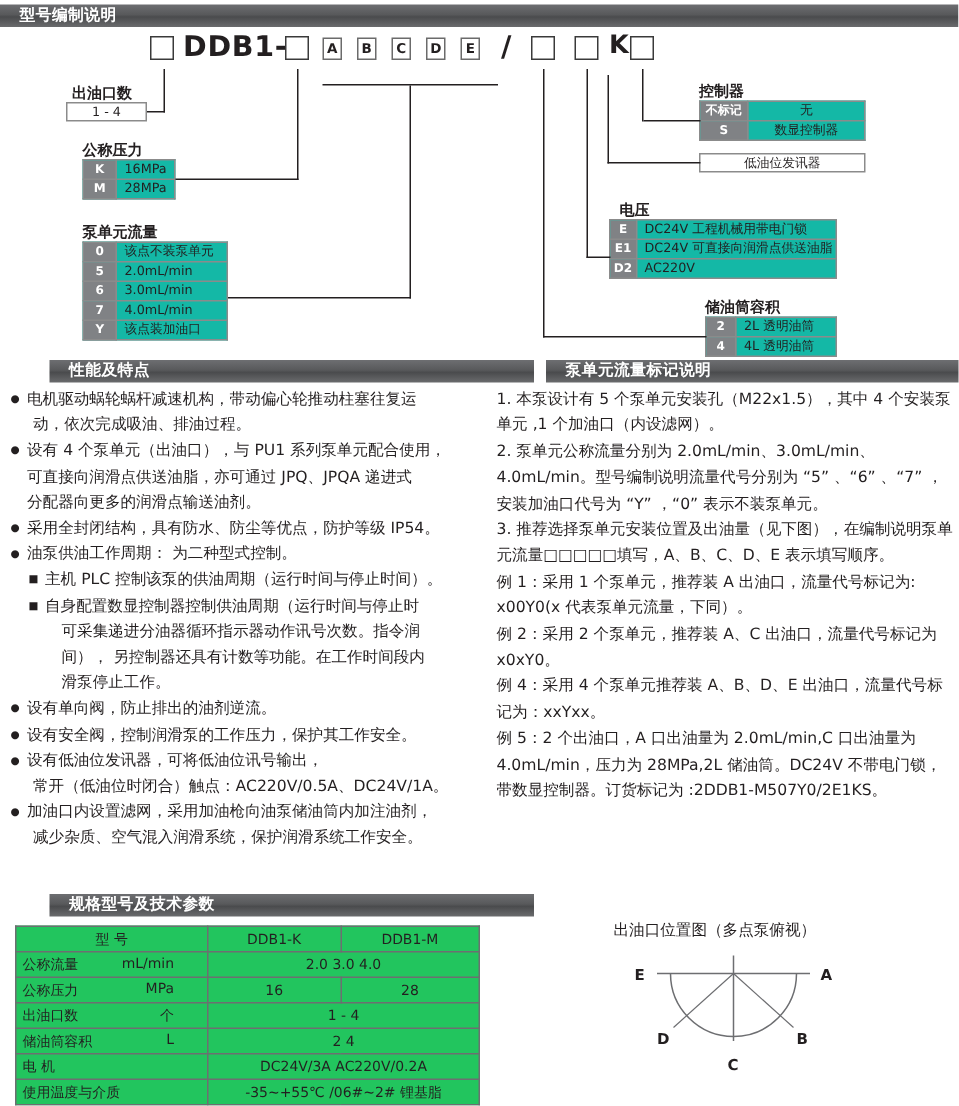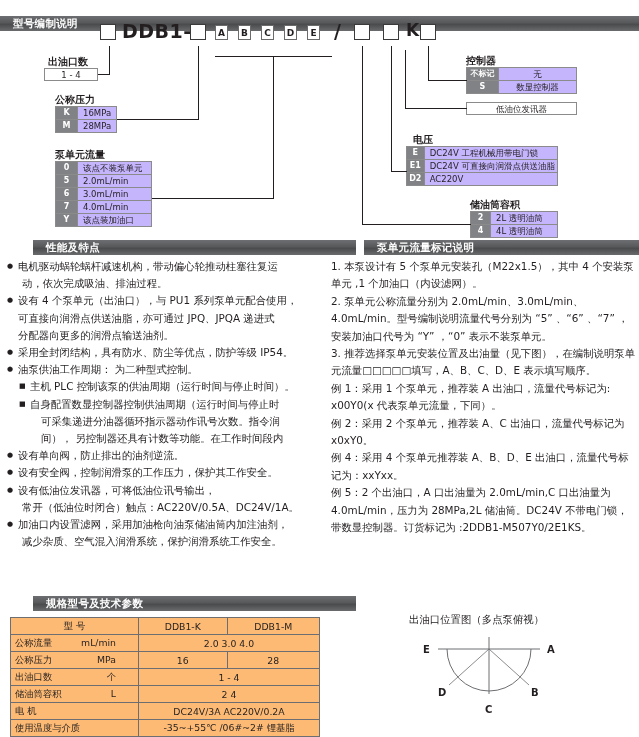--- a/index.html
+++ b/index.html
@@ -73,21 +73,21 @@
     position: absolute;
     font-size: 10px;
     font-weight: bold;
     color: #231f20;
     white-space: nowrap;
   }
   table.mini {
     position: absolute;
     border-collapse: collapse;
     font-size: 8.5px;
-    background: #c4b5fd;
+    background: #14b8a6;
   }
   table.mini td {
     border: 0.8px solid #8b8b8b;
     padding: 0 2px;
     height: 12px;
     line-height: 12px;
     white-space: nowrap;
     color: #231f20;
   }
   table.mini td.key {
@@ -150,21 +150,21 @@
     color: #231f20;
     width: 308px;
   }
   .para p { margin: 0; }
 
   
   table.spec {
     position: absolute;
     border-collapse: collapse;
     font-size: 9.3px;
-    background: #fdba74;
+    background: #22c55e;
     width: 310px;
   }
   table.spec td {
     border: 0.9px solid #6d6e71;
     height: 17px;
     padding: 0 4px;
     color: #231f20;
     white-space: nowrap;
   }
   table.spec td.lbl { width: 128px; }
@@ -178,21 +178,21 @@
     font-size: 10.4px;
     color: #231f20;
     white-space: nowrap;
     text-align: right;
   }
   .diag-wrap { position: absolute; }
 </style>
 </head>
 <body>
 
-<div class="sec-bar" style="top:16px;position:absolute;left:0;width:639px;align-items:center;">
+<div class="sec-bar" style="top:3px;position:absolute;left:0;width:639px;align-items:center;">
   <span class="sec-title">型号编制说明</span>
 </div>
 
 <div class="code-line">
   <div class="cbox" style="left:100px;"></div>
   <div class="bigtext" style="left:122px;">DDB1-</div>
   <div class="cbox" style="left:190px;"></div>
 
   <div class="cbox small" style="left:215px;top:5px;">A</div>
   <div class="cbox small" style="left:238px;top:5px;">B</div>
@@ -334,20 +334,21 @@
   <div class="bl">
     <div>油泵供油工作周期： 为二种型式控制。</div>
   </div>
   <div class="bl2">
     <div>主机 PLC 控制该泵的供油周期（运行时间与停止时间）。</div>
   </div>
   <div class="bl2">
     <div>自身配置数显控制器控制供油周期（运行时间与停止时</div>
     <div style="padding-left:11px;">可采集递进分油器循环指示器动作讯号次数。指令润</div>
     <div style="padding-left:11px;">间）， 另控制器还具有计数等功能。在工作时间段内</div>
+    <div style="padding-left:11px;">滑泵停止工作。</div>
   </div>
   <div class="bl">
     <div>设有单向阀，防止排出的油剂逆流。</div>
   </div>
   <div class="bl">
     <div>设有安全阀，控制润滑泵的工作压力，保护其工作安全。</div>
   </div>
   <div class="bl">
     <div>设有低油位发讯器，可将低油位讯号输出，</div>
     <div style="padding-left:4px;">常开（低油位时闭合）触点：AC220V/0.5A、DC24V/1A。</div>

